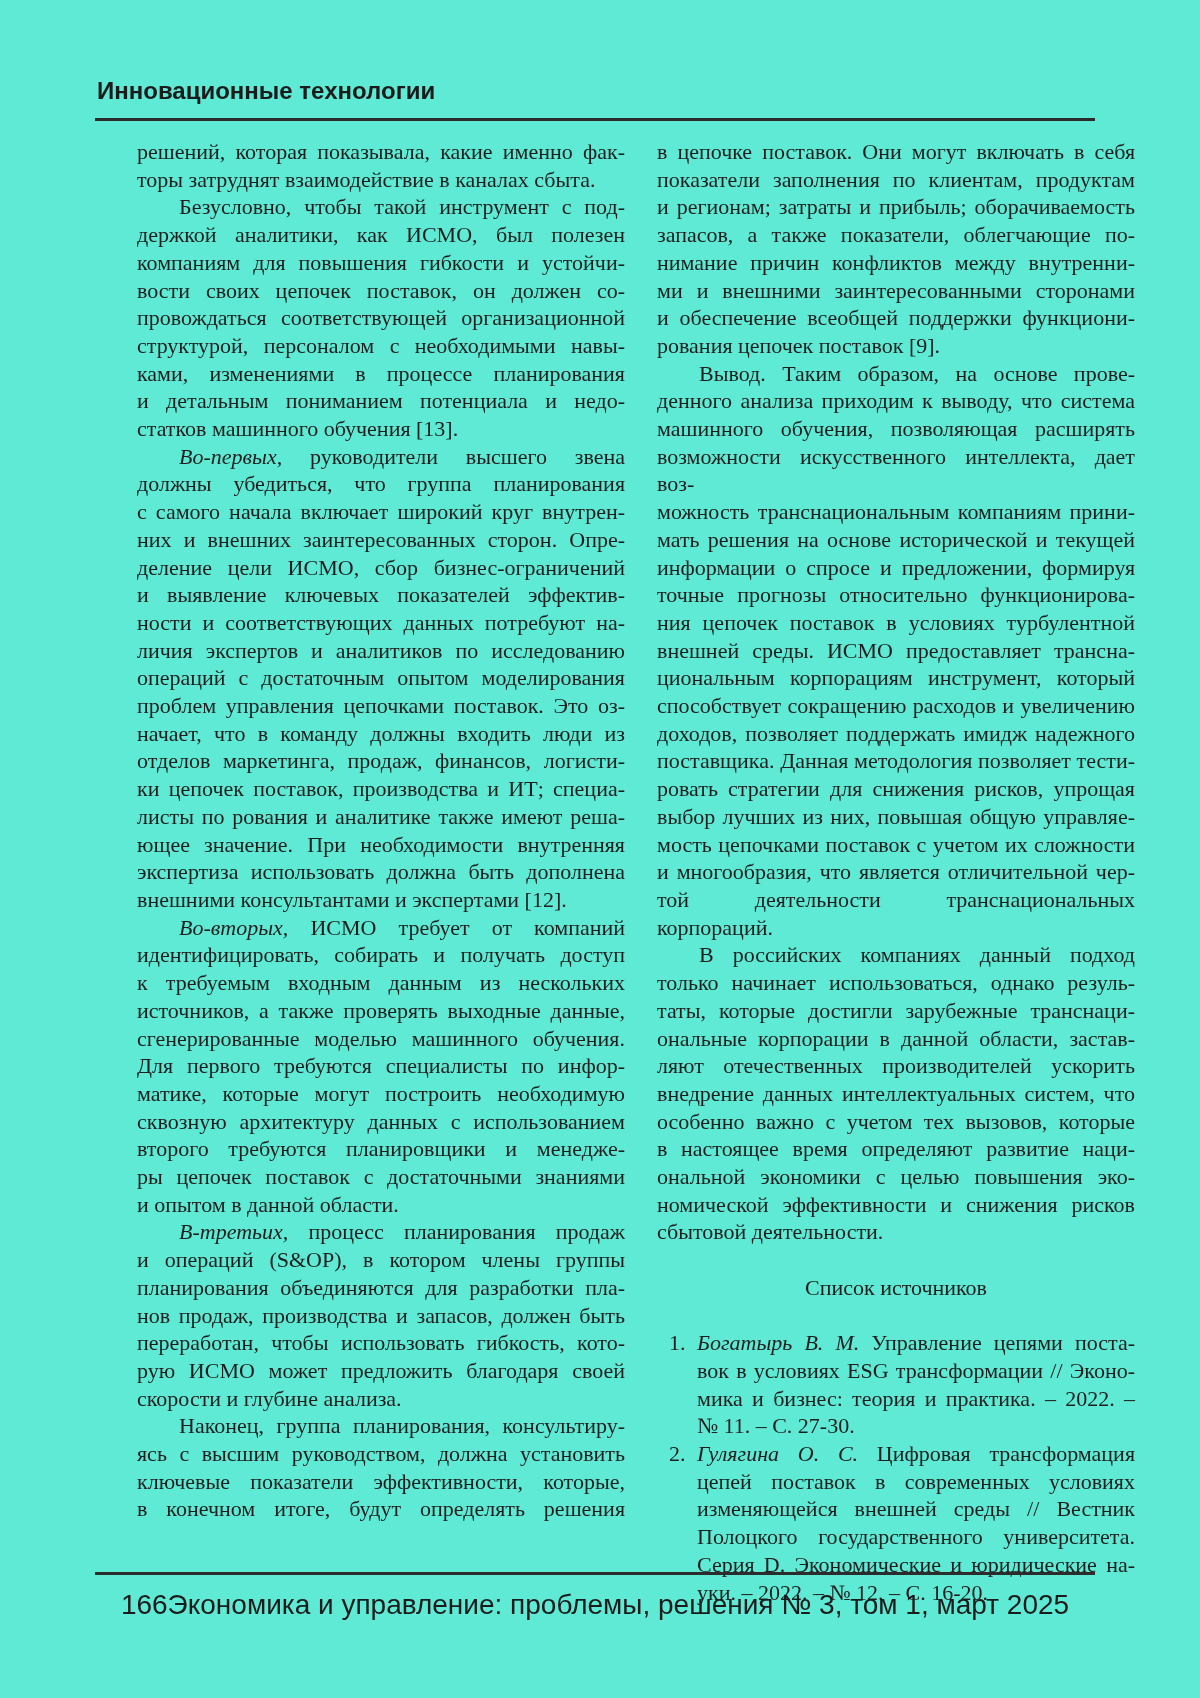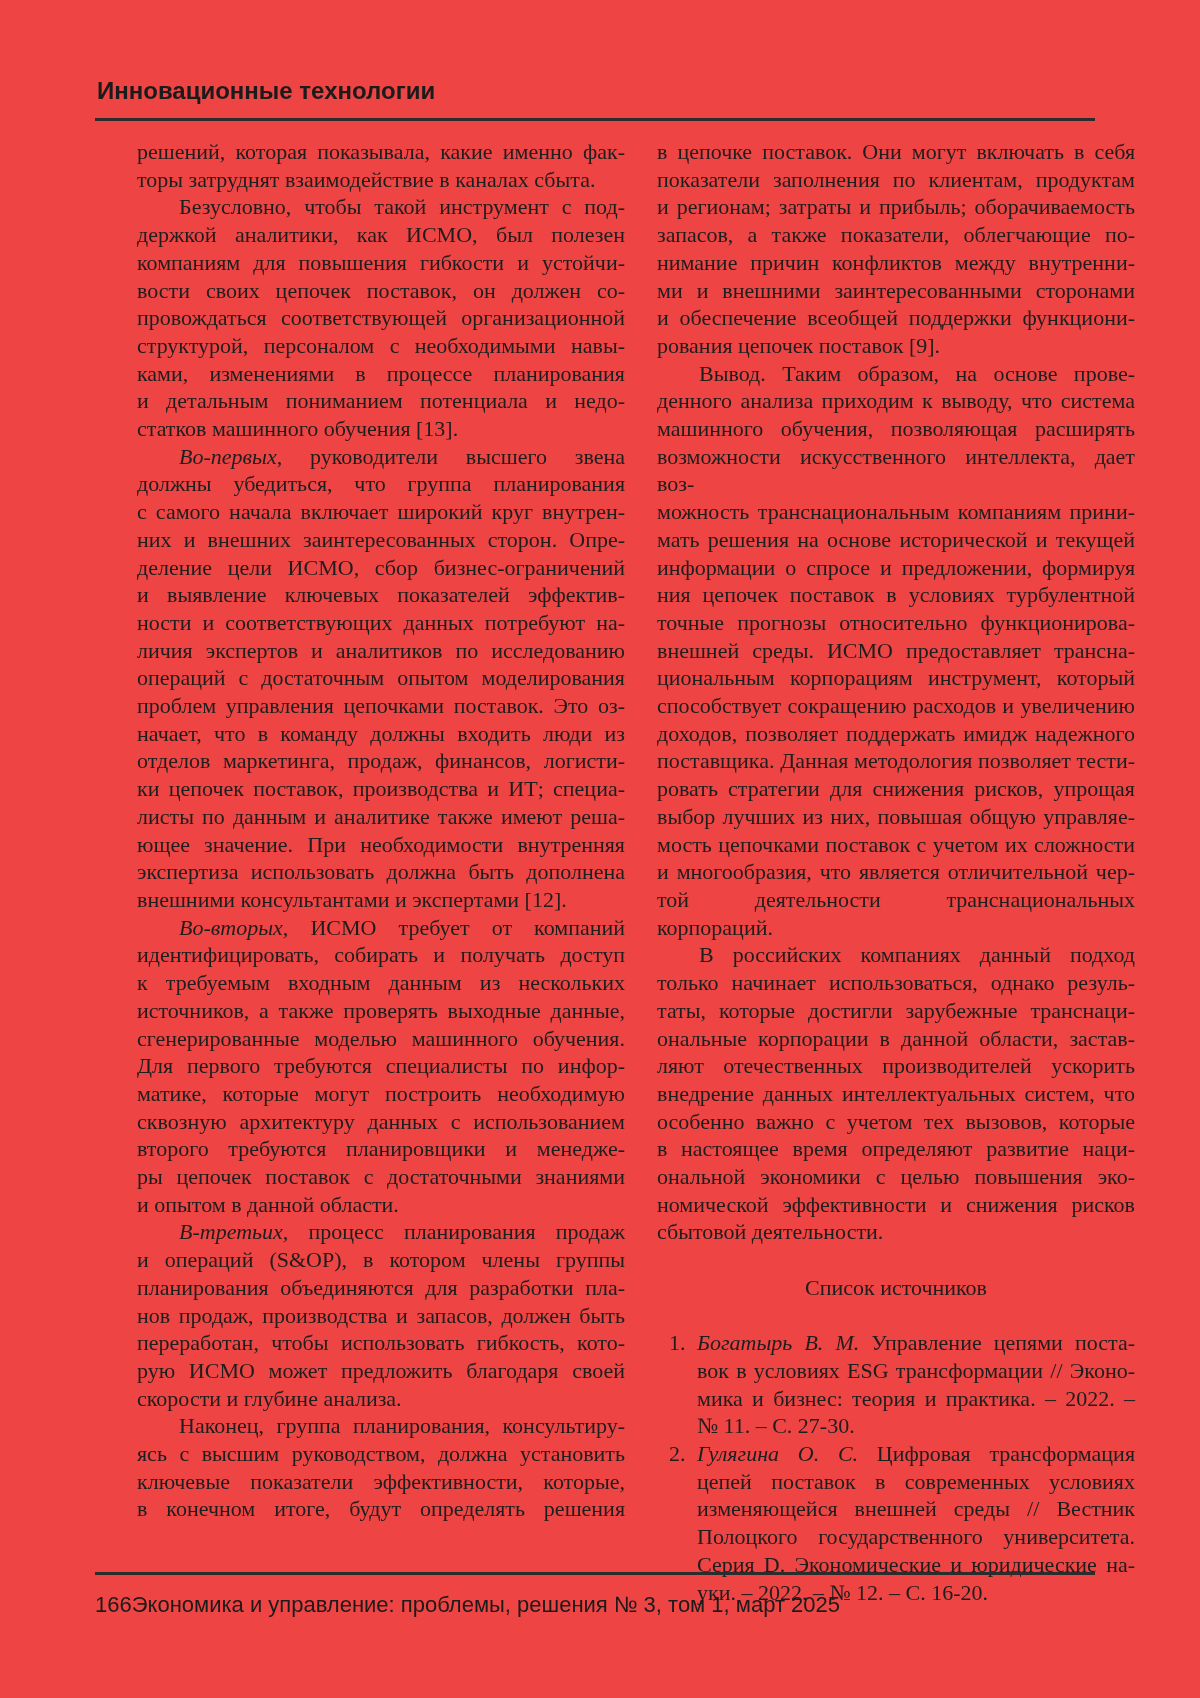--- a/index.html
+++ b/index.html
@@ -1,19 +1,19 @@
 <!DOCTYPE html>
 <html lang="ru"><head>
 <meta charset="utf-8">
 <style>
   html,body{margin:0;padding:0;background:#ffffff;}
   .page{
     position:relative;
     width:1200px;height:1698px;
-    background:#ef4444;
+    background:#5eead4;
     font-family:"Liberation Serif","DejaVu Serif",serif;
     color:#1e1e1e;
     overflow:hidden;
   }
   .section-title{
     position:absolute;left:97px;top:78px;
     font-family:"Liberation Sans","DejaVu Sans",sans-serif;
     font-weight:700;font-size:24px;line-height:26px;color:#1b1b1b;
   }
   .rule{
@@ -39,22 +39,22 @@
   .lead-i{font-style:italic;}
   .lead-b{font-weight:400;}
   .ref{position:relative;padding-left:40px;}
   .ref-num{
     position:absolute;left:12px;top:0;
     font-size:22px;line-height:27.7px;
   }
   .footer-row{
     position:absolute;left:95px;top:1591px;width:1000px;
     font-family:"Liberation Sans","DejaVu Sans",sans-serif;
-    font-size:22px;line-height:28px;color:#1b1b1b;
-    display:flex;justify-content:flex-start;align-items:baseline;
+    font-size:28px;line-height:28px;color:#1b1b1b;
+    display:flex;justify-content:center;align-items:baseline;
   }
 </style>
 </head>
 <body>
 
 <div class="page">
 
   <div class="section-title">Инновационные технологии</div>
 
   <div class="rule rule-top"></div>
@@ -77,21 +77,21 @@
       <div class="ln">них и внешних заинтересованных сторон. Опре-</div>
       <div class="ln">деление цели ИСМО, сбор бизнес-ограничений</div>
       <div class="ln">и выявление ключевых показателей эффектив-</div>
       <div class="ln">ности и соответствующих данных потребуют на-</div>
       <div class="ln">личия экспертов и аналитиков по исследованию</div>
       <div class="ln">операций с достаточным опытом моделирования</div>
       <div class="ln">проблем управления цепочками поставок. Это оз-</div>
       <div class="ln">начает, что в команду должны входить люди из</div>
       <div class="ln">отделов маркетинга, продаж, финансов, логисти-</div>
       <div class="ln">ки цепочек поставок, производства и ИТ; специа-</div>
-      <div class="ln">листы по данным и аналитике также имеют реша-</div>
+      <div class="ln">листы по рования и аналитике также имеют реша-</div>
       <div class="ln">ющее значение. При необходимости внутренняя</div>
       <div class="ln">экспертиза использовать должна быть дополнена</div>
       <div class="ln end">внешними консультантами и экспертами [12].</div>
       <div class="ln indent"><span class="lead-i">Во-вторых,</span> ИСМО требует от компаний</div>
       <div class="ln">идентифицировать, собирать и получать доступ</div>
       <div class="ln">к требуемым входным данным из нескольких</div>
       <div class="ln">источников, а также проверять выходные данные,</div>
       <div class="ln">сгенерированные моделью машинного обучения.</div>
       <div class="ln">Для первого требуются специалисты по инфор-</div>
       <div class="ln">матике, которые могут построить необходимую</div>
@@ -121,22 +121,22 @@
       <div class="ln">ми и внешними заинтересованными сторонами</div>
       <div class="ln">и обеспечение всеобщей поддержки функциони-</div>
       <div class="ln end">рования цепочек поставок [9].</div>
       <div class="ln indent"><span class="lead-b">Вывод.</span> Таким образом, на основе прове-</div>
       <div class="ln">денного анализа приходим к выводу, что система</div>
       <div class="ln">машинного обучения, позволяющая расширять</div>
       <div class="ln">возможности искусственного интеллекта, дает воз-</div>
       <div class="ln">можность транснациональным компаниям прини-</div>
       <div class="ln">мать решения на основе исторической и текущей</div>
       <div class="ln">информации о спросе и предложении, формируя</div>
+      <div class="ln">точные прогнозы относительно функционирова-</div>
       <div class="ln">ния цепочек поставок в условиях турбулентной</div>
-      <div class="ln">точные прогнозы относительно функционирова-</div>
       <div class="ln">внешней среды. ИСМО предоставляет трансна-</div>
       <div class="ln">циональным корпорациям инструмент, который</div>
       <div class="ln">способствует сокращению расходов и увеличению</div>
       <div class="ln">доходов, позволяет поддержать имидж надежного</div>
       <div class="ln">поставщика. Данная методология позволяет тести-</div>
       <div class="ln">ровать стратегии для снижения рисков, упрощая</div>
       <div class="ln">выбор лучших из них, повышая общую управляе-</div>
       <div class="ln">мость цепочками поставок с учетом их сложности</div>
       <div class="ln">и многообразия, что является отличительной чер-</div>
       <div class="ln end">той деятельности транснациональных корпораций.</div>

